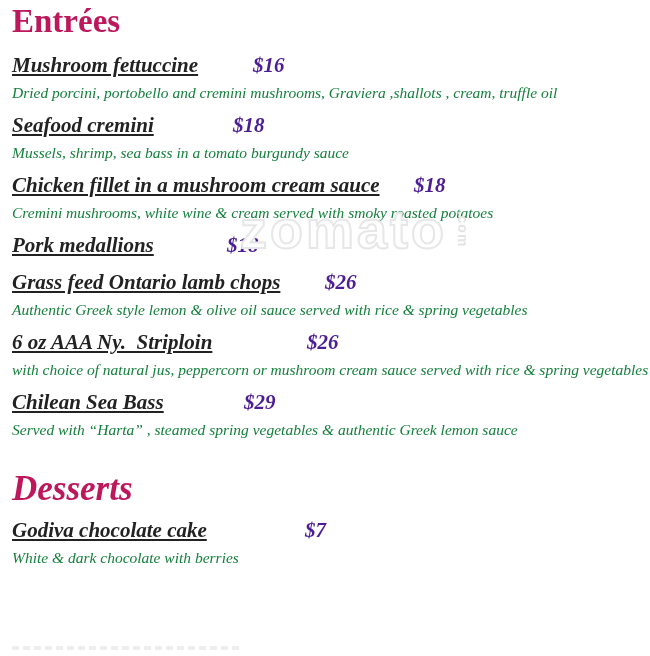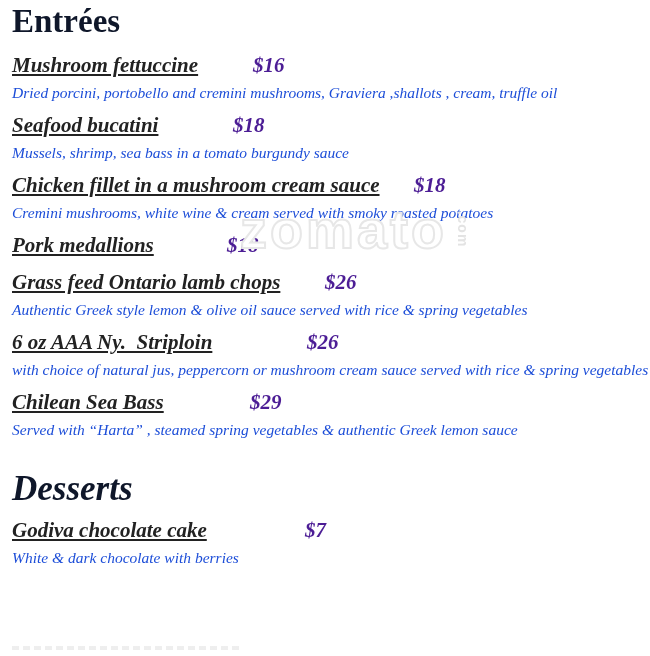--- a/index.html
+++ b/index.html
@@ -8,21 +8,21 @@
     width: 650px;
     height: 656px;
     background: #ffffff;
     overflow: hidden;
     box-sizing: border-box;
     padding: 2px 0 0 12px;
     font-family: "Liberation Serif", "DejaVu Serif", serif;
   }
   .section-heading {
     font-weight: bold;
-    color: #0f172a;
+    color: #be185d;
     margin: 0;
   }
   .heading-entrees {
     font-size: 33px;
     line-height: 38px;
     font-style: normal;
     margin-bottom: 10px;
   }
   .heading-desserts {
     font-size: 35px;
@@ -48,21 +48,21 @@
     font-size: 21px;
     line-height: 30px;
     font-weight: bold;
     font-style: italic;
     color: #4c1d95;
   }
   .item-desc {
     font-size: 15.5px;
     line-height: 21px;
     font-style: italic;
-    color: #1d4ed8;
+    color: #15803d;
     white-space: nowrap;
     margin: 2px 0 0 0;
   }
   .watermark {
     position: absolute;
     left: 240px;
     top: 202px;
     display: flex;
     align-items: center;
     pointer-events: none;
@@ -104,21 +104,21 @@
 
   <h1 class="section-heading heading-entrees">Entrées</h1>
 
   <div class="item">
     <p class="item-name">Mushroom fettuccine</p>
     <span class="item-price" style="left:241px">$16</span>
     <p class="item-desc">Dried porcini, portobello and cremini mushrooms, Graviera ,shallots , cream, truffle oil</p>
   </div>
 
   <div class="item">
-    <p class="item-name">Seafood bucatini</p>
+    <p class="item-name">Seafood cremini</p>
     <span class="item-price" style="left:221px">$18</span>
     <p class="item-desc">Mussels, shrimp, sea bass in a tomato burgundy sauce</p>
   </div>
 
   <div class="item">
     <p class="item-name">Chicken fillet in a mushroom cream sauce</p>
     <span class="item-price" style="left:402px">$18</span>
     <p class="item-desc">Cremini mushrooms, white wine &amp; cream served with smoky roasted potatoes</p>
   </div>
 
@@ -134,21 +134,21 @@
   </div>
 
   <div class="item">
     <p class="item-name">6 oz AAA Ny.  Striploin</p>
     <span class="item-price" style="left:295px">$26</span>
     <p class="item-desc">with choice of natural jus, peppercorn or mushroom cream sauce served with rice &amp; spring vegetables</p>
   </div>
 
   <div class="item">
     <p class="item-name">Chilean Sea Bass</p>
-    <span class="item-price" style="left:238px">$29</span>
+    <span class="item-price" style="left:232px">$29</span>
     <p class="item-desc">Served with “Harta” , steamed spring vegetables &amp; authentic Greek lemon sauce</p>
   </div>
 
   <h1 class="section-heading heading-desserts">Desserts</h1>
 
 
   <div class="item">
     <p class="item-name">Godiva chocolate cake</p>
     <span class="item-price" style="left:293px">$7</span>
     <p class="item-desc">White &amp; dark chocolate with berries</p>

